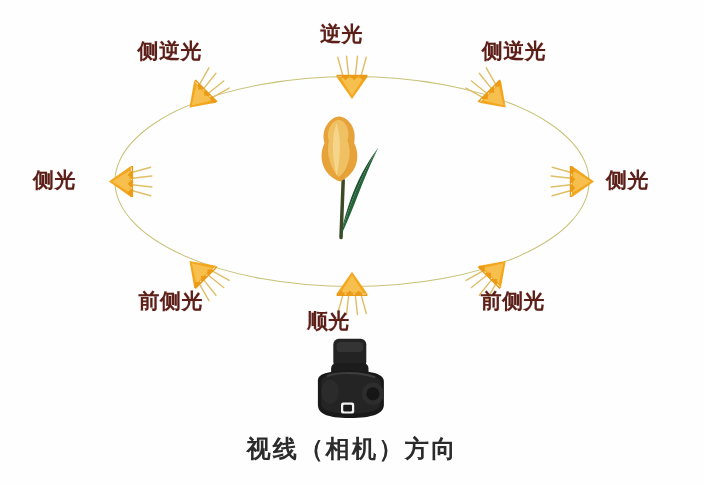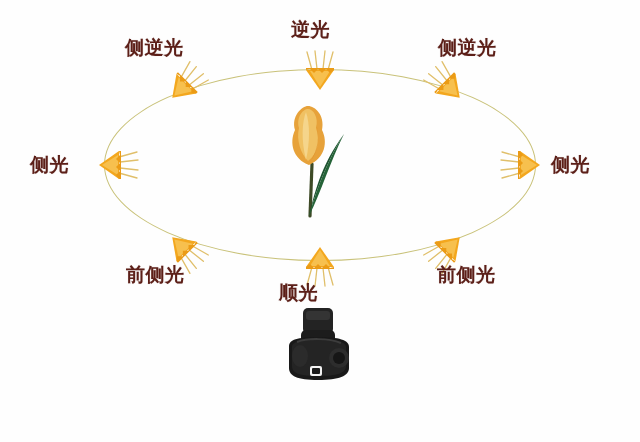--- a/index.html
+++ b/index.html
@@ -223,30 +223,31 @@
           <line x1="19" y1="25" x2="17" y2="43"></line>
         <line x1="25" y1="25" x2="27" y2="43"></line>
           <line x1="30" y1="24" x2="35" y2="42"></line>
       </g>
       <path d="M22 4 L36 24 L8 24 Z" fill="#f3a71e"></path>
       <path d="M22 7 L32 23 L12 23 Z" fill="#f7c04e"></path>
       <path d="M8 24 L12 21 L16 25 L20 21 L24 25 L28 21 L32 25 L36 24 L36 26 L8 26 Z" fill="#eb9b16"></path>
     </svg>
   </div>
 
-  <div class="lbl" style="left:291px;top:22px;font-family:Liberation Mono, monospace;">逆光</div>
+  <div class="lbl" style="left:291px;top:22px;">逆光</div>
 
   <div class="lbl" style="left:125px;top:38px;">侧逆光</div>
 
   <div class="lbl" style="left:438px;top:38px;">侧逆光</div>
 
   <div class="lbl" style="left:30px;top:155px;">侧光</div>
 
   <div class="lbl" style="left:551px;top:155px;">侧光</div>
 
   <div class="lbl" style="left:126px;top:265px;">前侧光</div>
 
   <div class="lbl" style="left:437px;top:265px;">前侧光</div>
 
   <div class="lbl" style="left:279px;top:283px;">顺光</div>
 
+  <div class="caption">视线（相机）方向</div>
 
 </div>
 
 </body></html>

